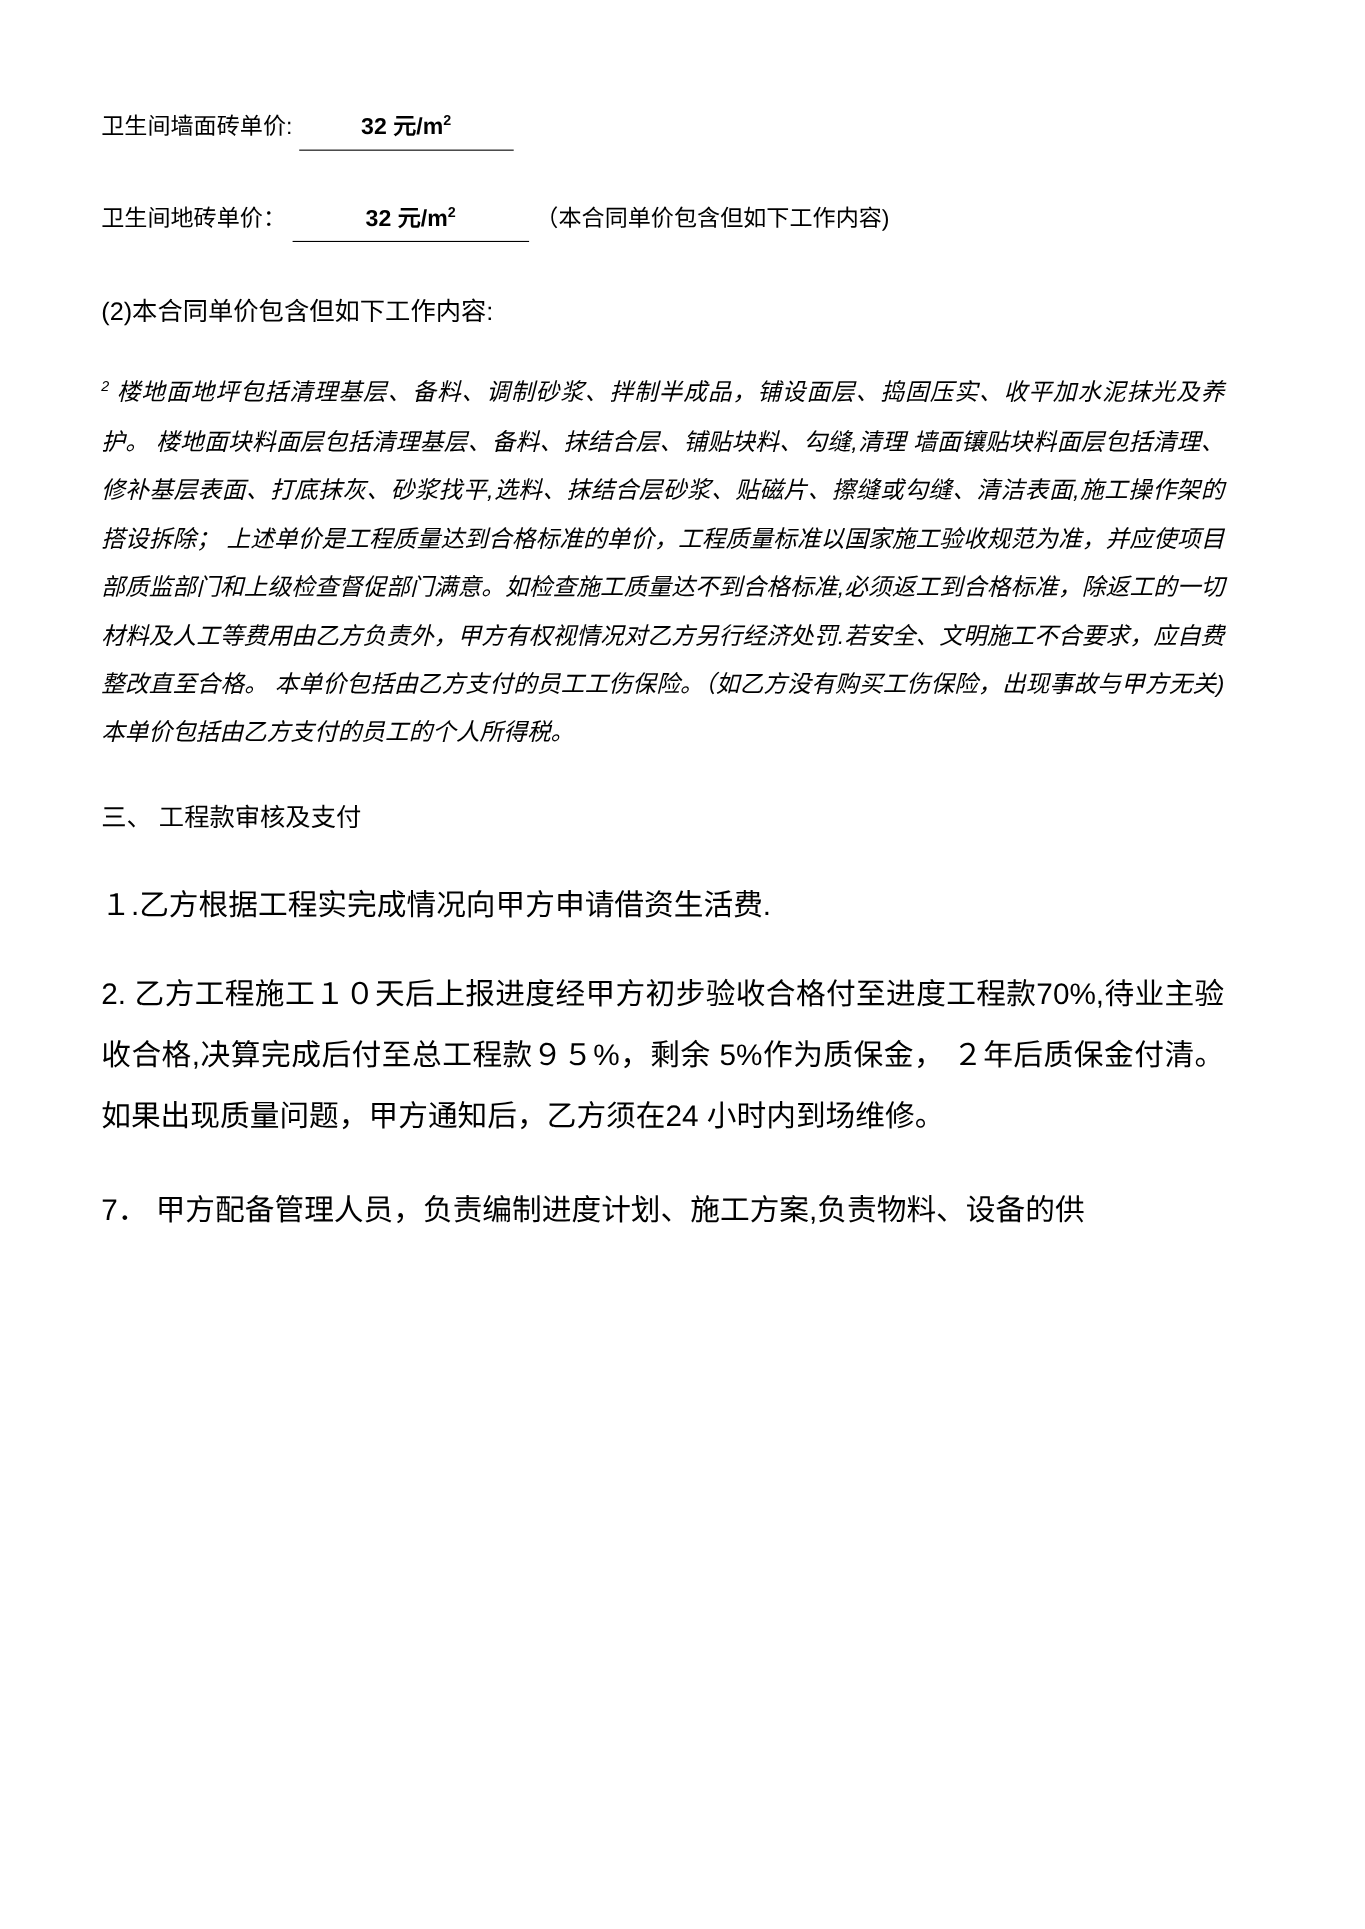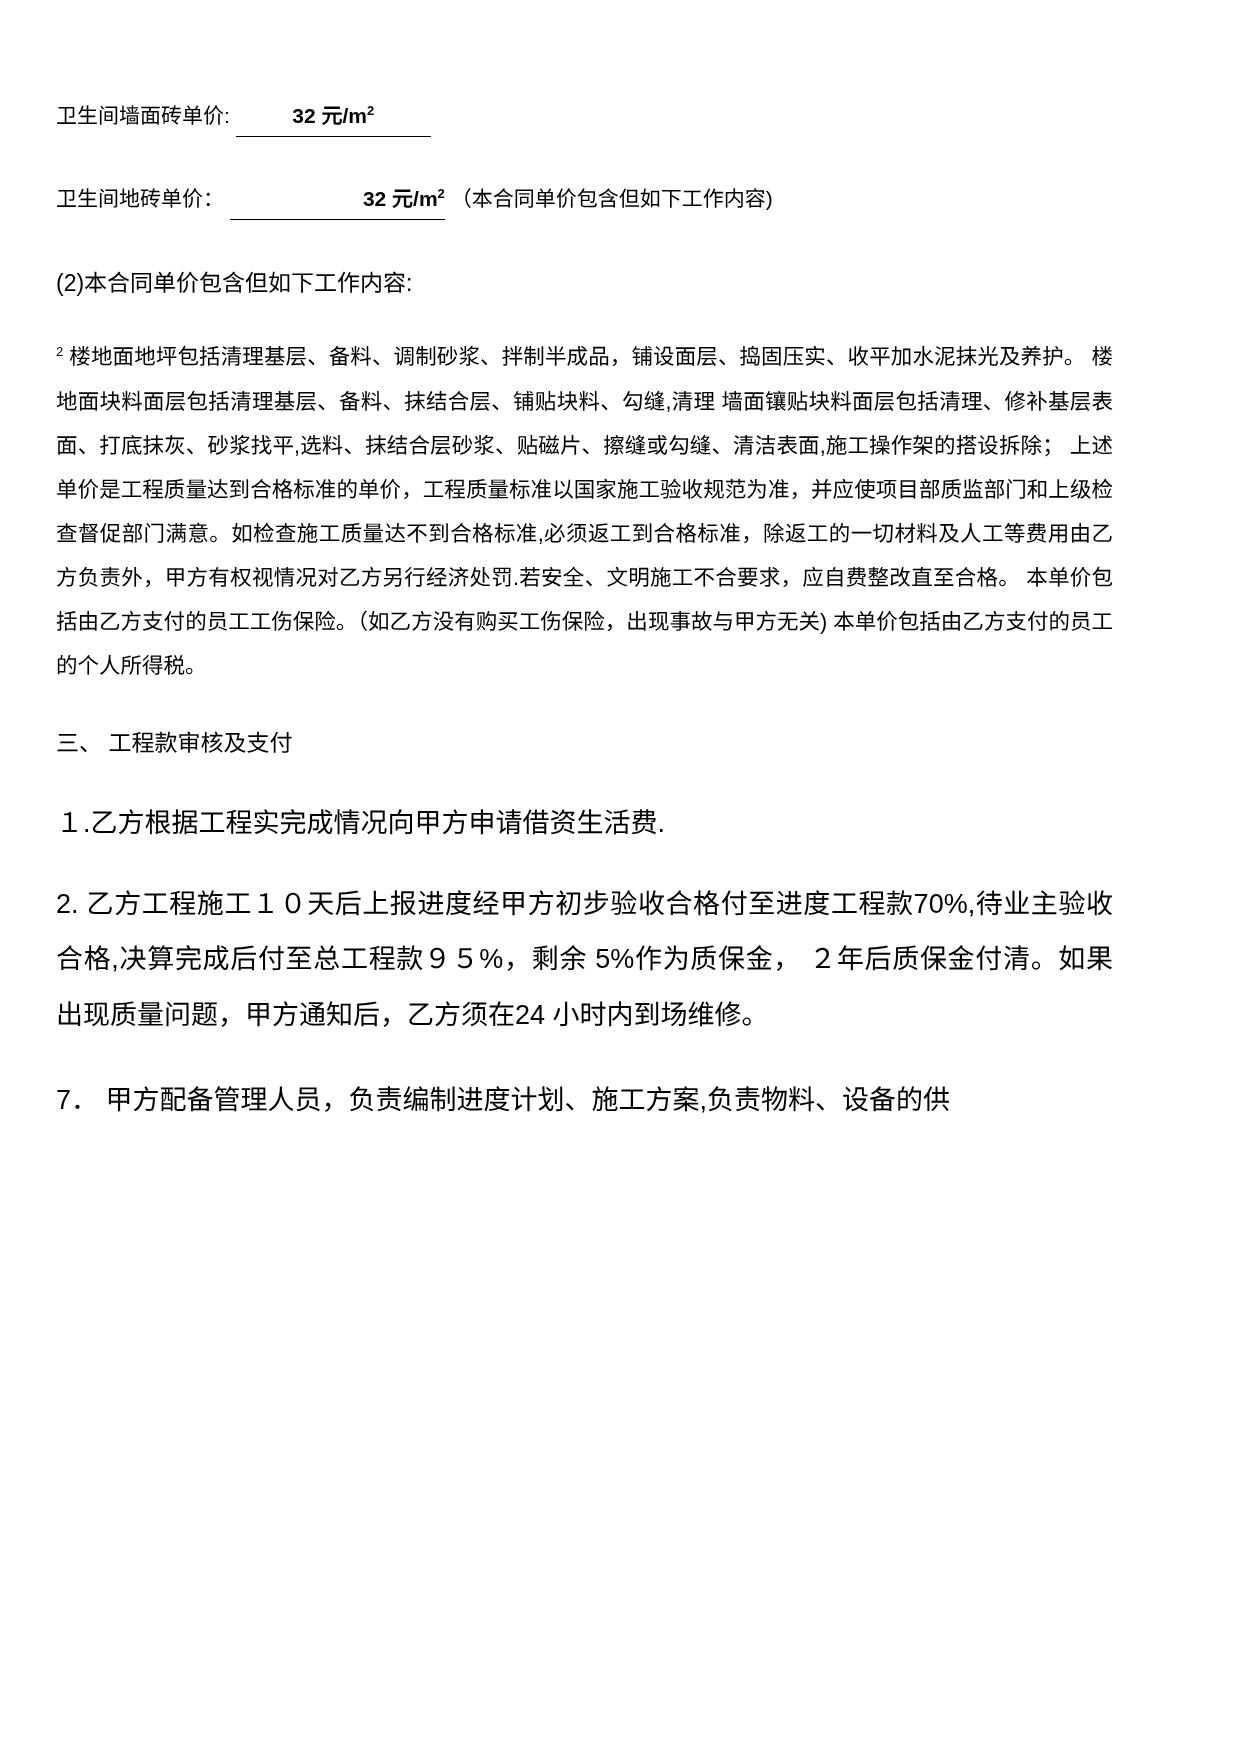--- a/index.html
+++ b/index.html
@@ -12,47 +12,48 @@
     height: 1754px;
     font-family: "Liberation Sans", sans-serif;
     color: #000000;
     position: relative;
     overflow: hidden;
   }
   .page {
     box-sizing: border-box;
     width: 1241px;
     height: 1754px;
-    padding: 96px 128px 96px 56px;
+    padding: 96px 128px 96px 92px;
     position: relative;
   }
   .line-row {
     font-size: 21px;
     line-height: 1.9;
     margin: 0 0 42px 0;
     white-space: nowrap;
   }
   .underline-val {
     display: inline-block;
     border-bottom: 1.5px solid #000;
     text-align: center;
     font-weight: bold;
     vertical-align: baseline;
   }
   .u1 { width: 195px; }
-  .u2 { width: 215px; text-align: right; }
+  .u2 { width: 215px; }
   .sup {
     font-size: 13px;
     vertical-align: super;
   }
   .big-body {
     font-size: 21.5px;
     line-height: 2.05;
     margin: 0 0 26px 0;
     text-align: justify;
+    font-style: italic;
   }
   .heading {
     font-size: 23px;
     line-height: 1.9;
     margin: 0 0 30px 0;
   }
   .item {
     font-size: 27px;
     line-height: 2.05;
     margin: 0 0 30px 0;

